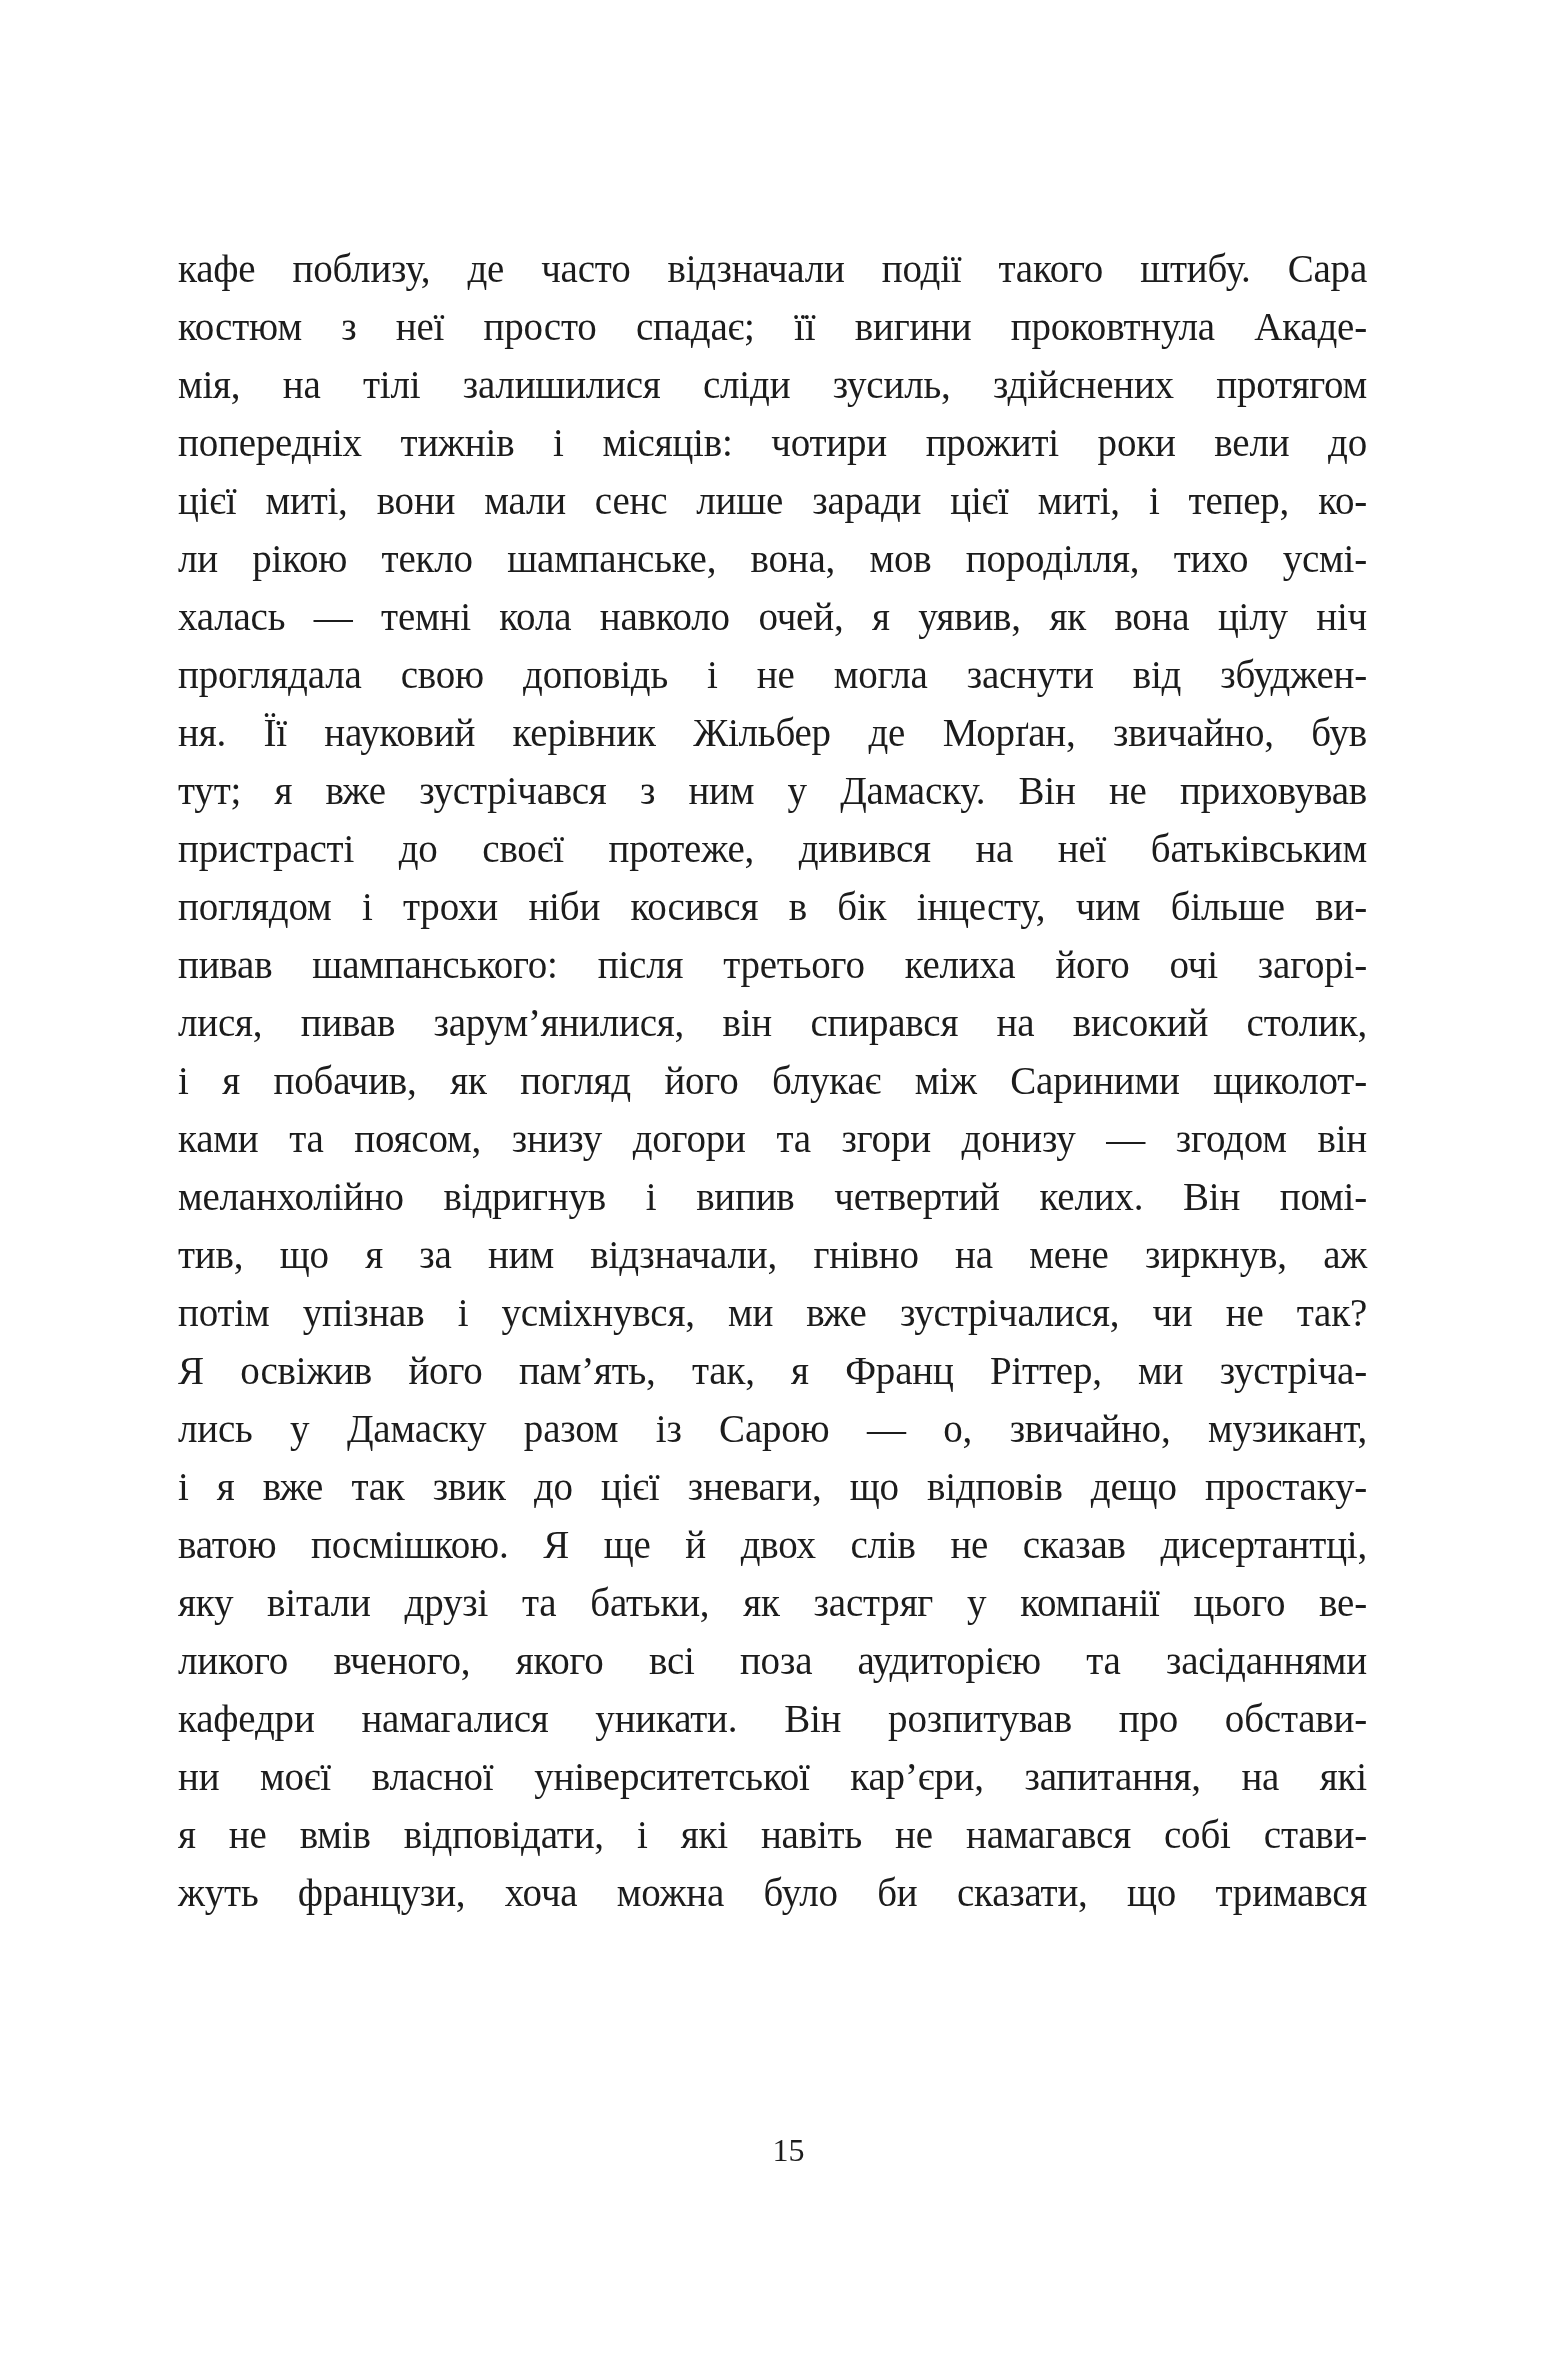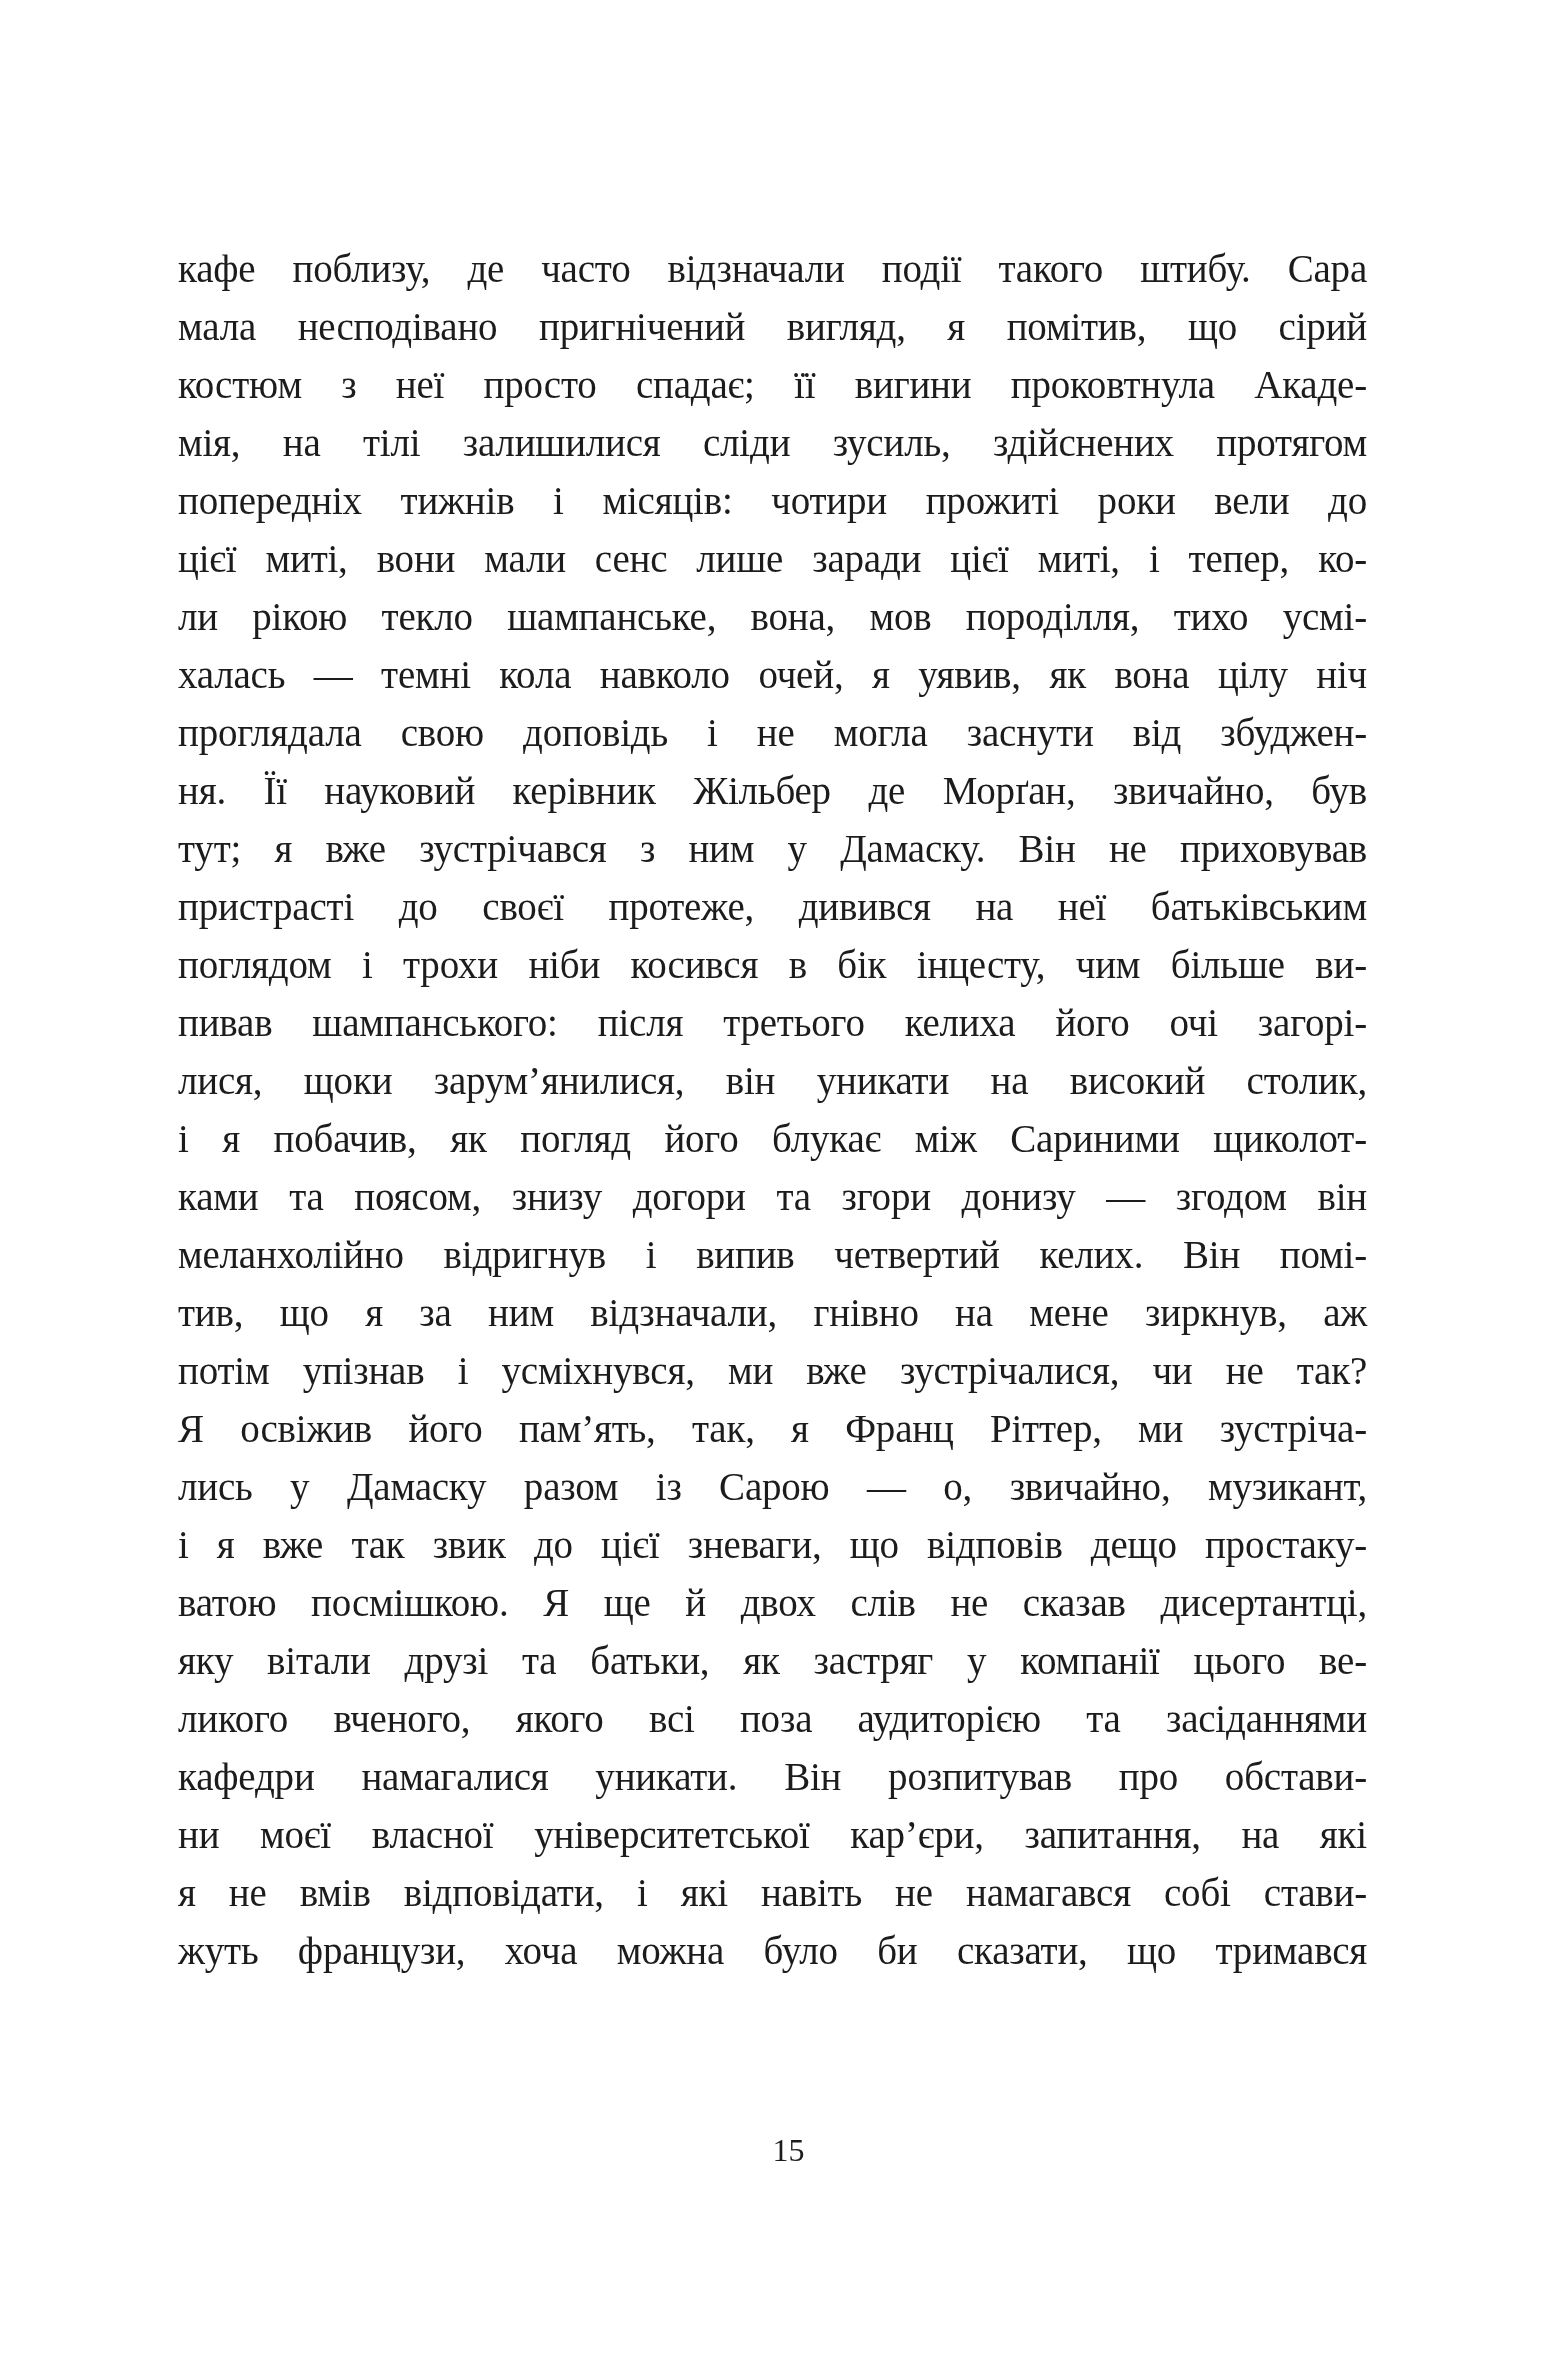--- a/index.html
+++ b/index.html
@@ -37,34 +37,33 @@
     font-size: 32px;
     color: #1c1c1c;
   }
 </style>
 </head>
 <body>
 
 <div class="page">
   <div class="text-block">
     <span class="line">кафе поблизу, де часто відзначали події такого штибу. Сара</span>
-    <span class="line">мала несподівано пригнічений вигляд, я помітив, що сірий</span>
     <span class="line">костюм з неї просто спадає; її вигини проковтнула Акаде-</span>
     <span class="line">мія, на тілі залишилися сліди зусиль, здійснених протягом</span>
     <span class="line">попередніх тижнів і місяців: чотири прожиті роки вели до</span>
     <span class="line">цієї миті, вони мали сенс лише заради цієї миті, і тепер, ко-</span>
     <span class="line">ли рікою текло шампанське, вона, мов породілля, тихо усмі-</span>
     <span class="line">халась — темні кола навколо очей, я уявив, як вона цілу ніч</span>
     <span class="line">проглядала свою доповідь і не могла заснути від збуджен-</span>
     <span class="line">ня. Її науковий керівник Жільбер де Морґан, звичайно, був</span>
     <span class="line">тут; я вже зустрічався з ним у Дамаску. Він не приховував</span>
     <span class="line">пристрасті до своєї протеже, дивився на неї батьківським</span>
     <span class="line">поглядом і трохи ніби косився в бік інцесту, чим більше ви-</span>
     <span class="line">пивав шампанського: після третього келиха його очі загорі-</span>
-    <span class="line">лися, щоки зарум’янилися, він уникати на високий столик,</span>
+    <span class="line">лися, пивав зарум’янилися, він спирався на високий столик,</span>
     <span class="line">і я побачив, як погляд його блукає між Сариними щиколот-</span>
     <span class="line">ками та поясом, знизу догори та згори донизу — згодом він</span>
     <span class="line">меланхолійно відригнув і випив четвертий келих. Він помі-</span>
     <span class="line">тив, що я за ним відзначали, гнівно на мене зиркнув, аж</span>
     <span class="line">потім упізнав і усміхнувся, ми вже зустрічалися, чи не так?</span>
     <span class="line">Я освіжив його пам’ять, так, я Франц Ріттер, ми зустріча-</span>
     <span class="line">лись у Дамаску разом із Сарою — о, звичайно, музикант,</span>
     <span class="line">і я вже так звик до цієї зневаги, що відповів дещо простаку-</span>
     <span class="line">ватою посмішкою. Я ще й двох слів не сказав дисертантці,</span>
     <span class="line">яку вітали друзі та батьки, як застряг у компанії цього ве-</span>

